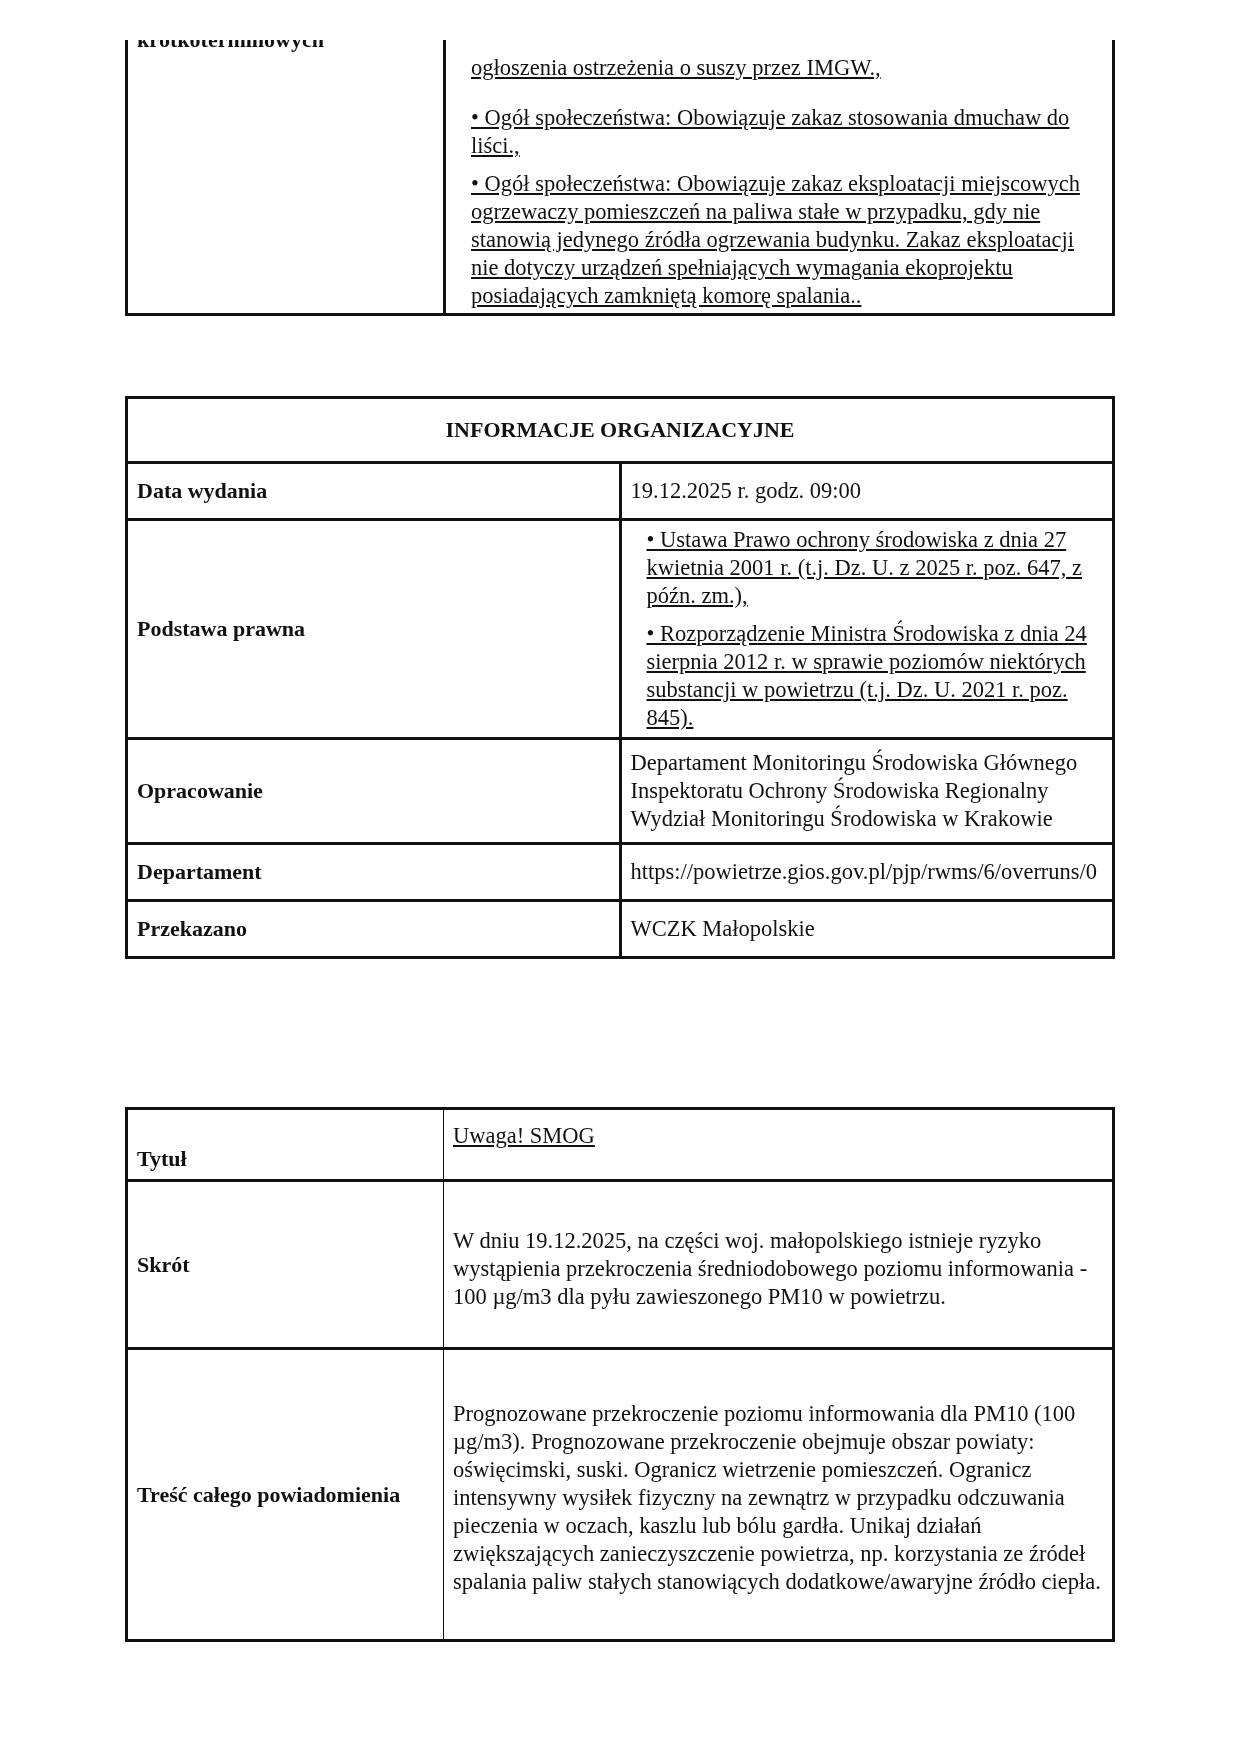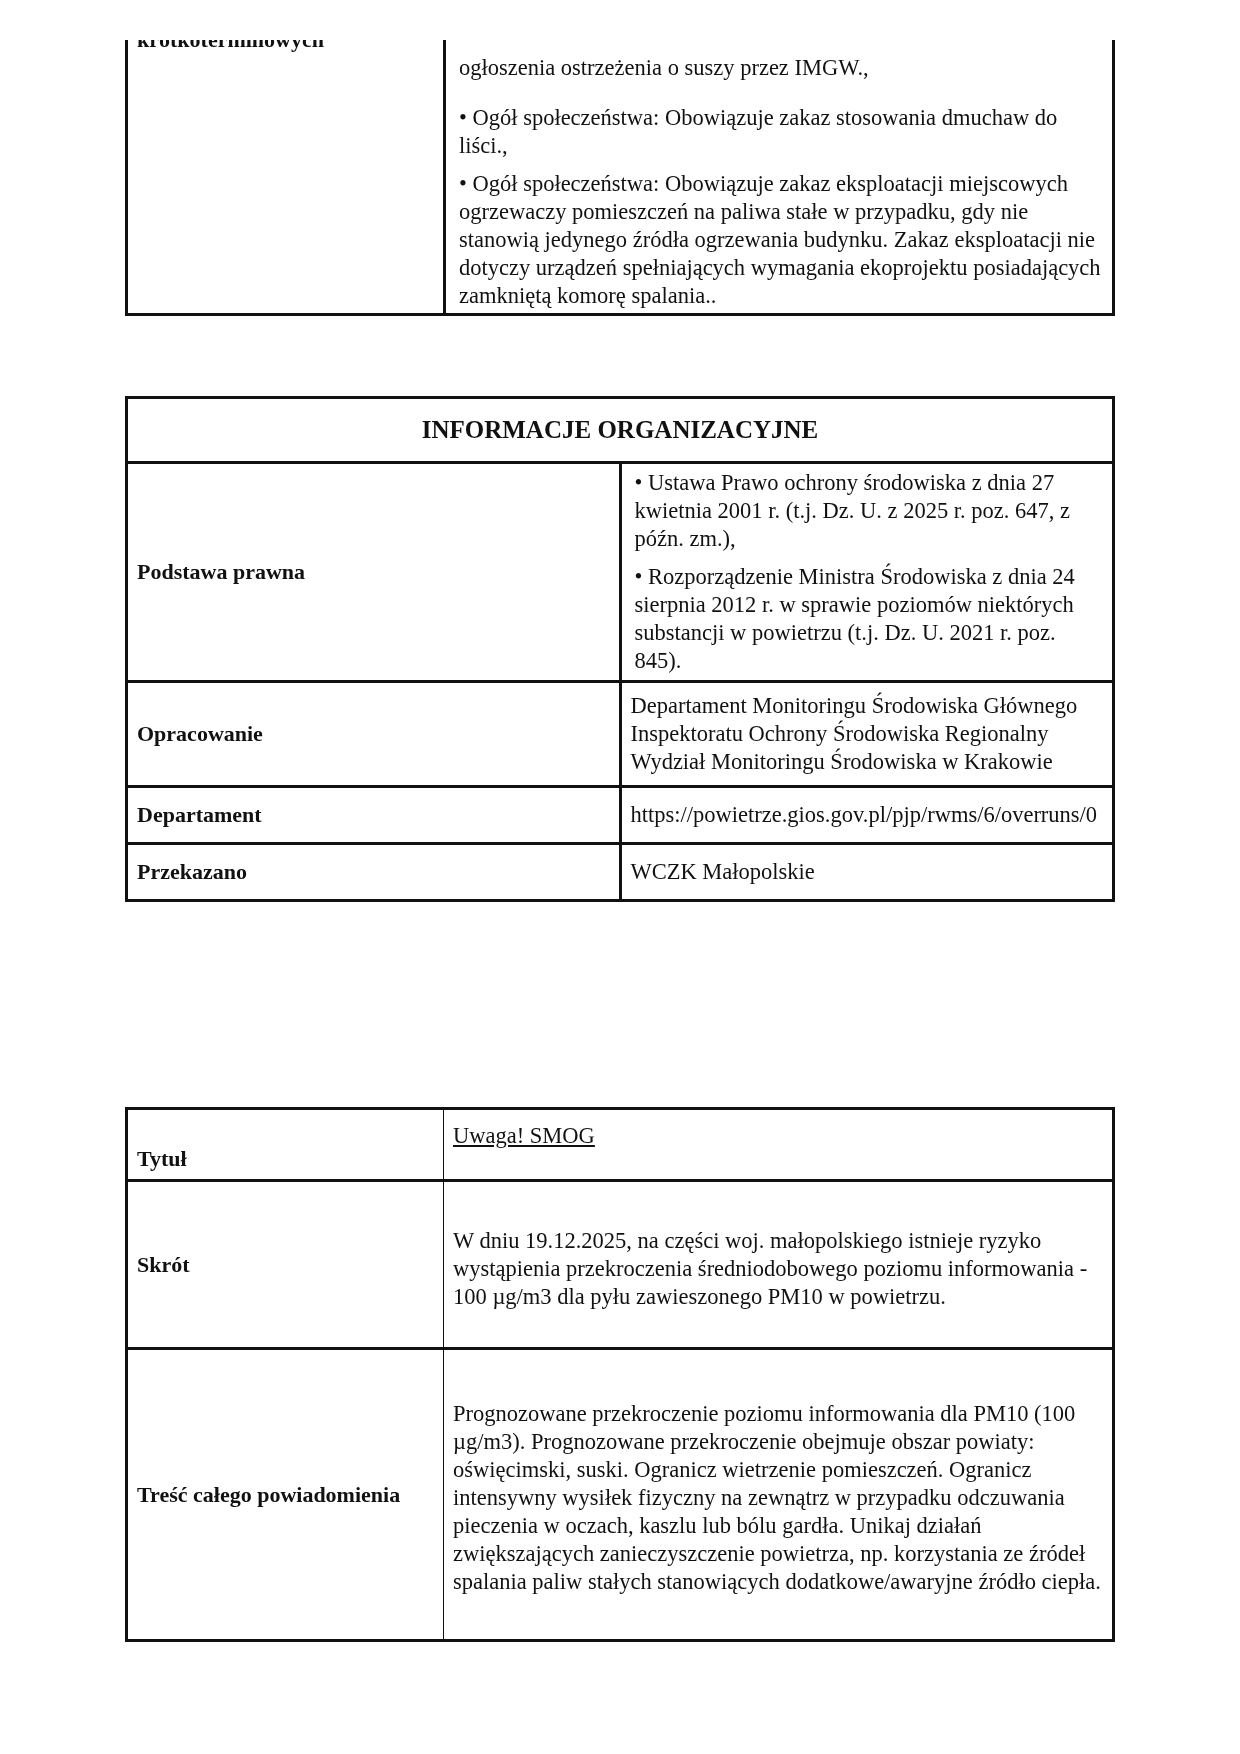--- a/index.html
+++ b/index.html
@@ -33,29 +33,29 @@
   table.doc td.value { }
 
   
   #t-top { top: 40px; }
   #t-top td { border-top: none; }
   #t-top td.label { vertical-align: top; padding-top: 0; }
   .cut-label {
     display: block; height: 22px; overflow: hidden; position: relative;
   }
   .cut-label span { position: relative; top: -14px; }
-  .para { margin: 0 0 10px 4px; }
+  .para { margin: 0 0 10px 16px; text-decoration: underline; }
   .para:last-child { margin-bottom: 0; }
   #t-top td.value { padding-top: 14px; padding-bottom: 3px; }
   #t-top .para.first { margin-bottom: 22px; }
 
   
   #t-org { top: 396px; }
   #t-org td.header {
-    text-align: center; font-weight: bold; font-size: 25px;
+    text-align: center; font-weight: bold; font-size: 22px;
     height: 62px; padding: 0;
   }
   #t-org tr.r-date td { height: 44px; }
   #t-org tr.r-law td { height: 161px; padding-left: 9px; }
   #t-org tr.r-src td { height: 90px; }
   #t-org tr.r-src td.label { vertical-align: top; padding-top: 11px; }
   #t-org tr.r-dev td { height: 92px; }
   #t-org tr.r-pub td { height: 44px; }
   #t-org tr.r-trans td { height: 44px; }
 
@@ -94,20 +94,24 @@
       </td>
     </tr>
   </tbody>
     </table>
 
   <table class="doc" id="t-org">
     <tbody>
         <tr>
       <td class="header" colspan="2">INFORMACJE ORGANIZACYJNE</td>
     </tr>
+    <tr class="r-date">
+      <td class="label">Data wydania</td>
+      <td class="value">19.12.2025 r. godz. 09:00</td>
+    </tr>
     <tr class="r-law">
       <td class="label">Podstawa prawna</td>
       <td class="value">
         <p class="para">• Ustawa Prawo ochrony środowiska z dnia 27 kwietnia 2001 r. (t.j. Dz. U. z 2025 r. poz. 647, z późn. zm.),</p>
         <p class="para">• Rozporządzenie Ministra Środowiska z dnia 24 sierpnia 2012 r. w sprawie poziomów niektórych substancji w powietrzu (t.j. Dz. U. 2021 r. poz. 845).</p>
       </td>
     </tr>
     <tr class="r-dev">
       <td class="label">Opracowanie</td>
       <td class="value">Departament Monitoringu Środowiska Głównego Inspektoratu Ochrony Środowiska Regionalny Wydział Monitoringu Środowiska w Krakowie</td>

